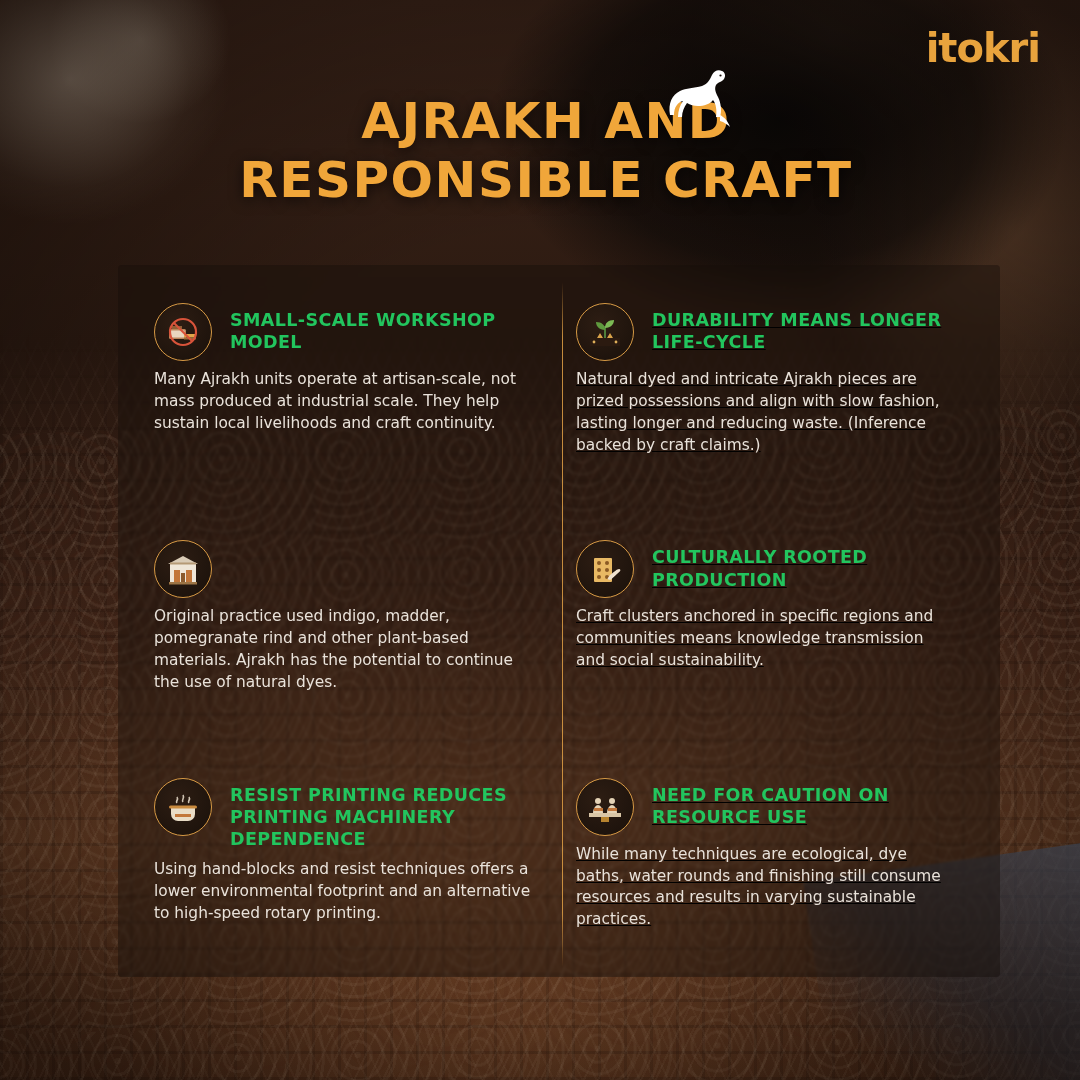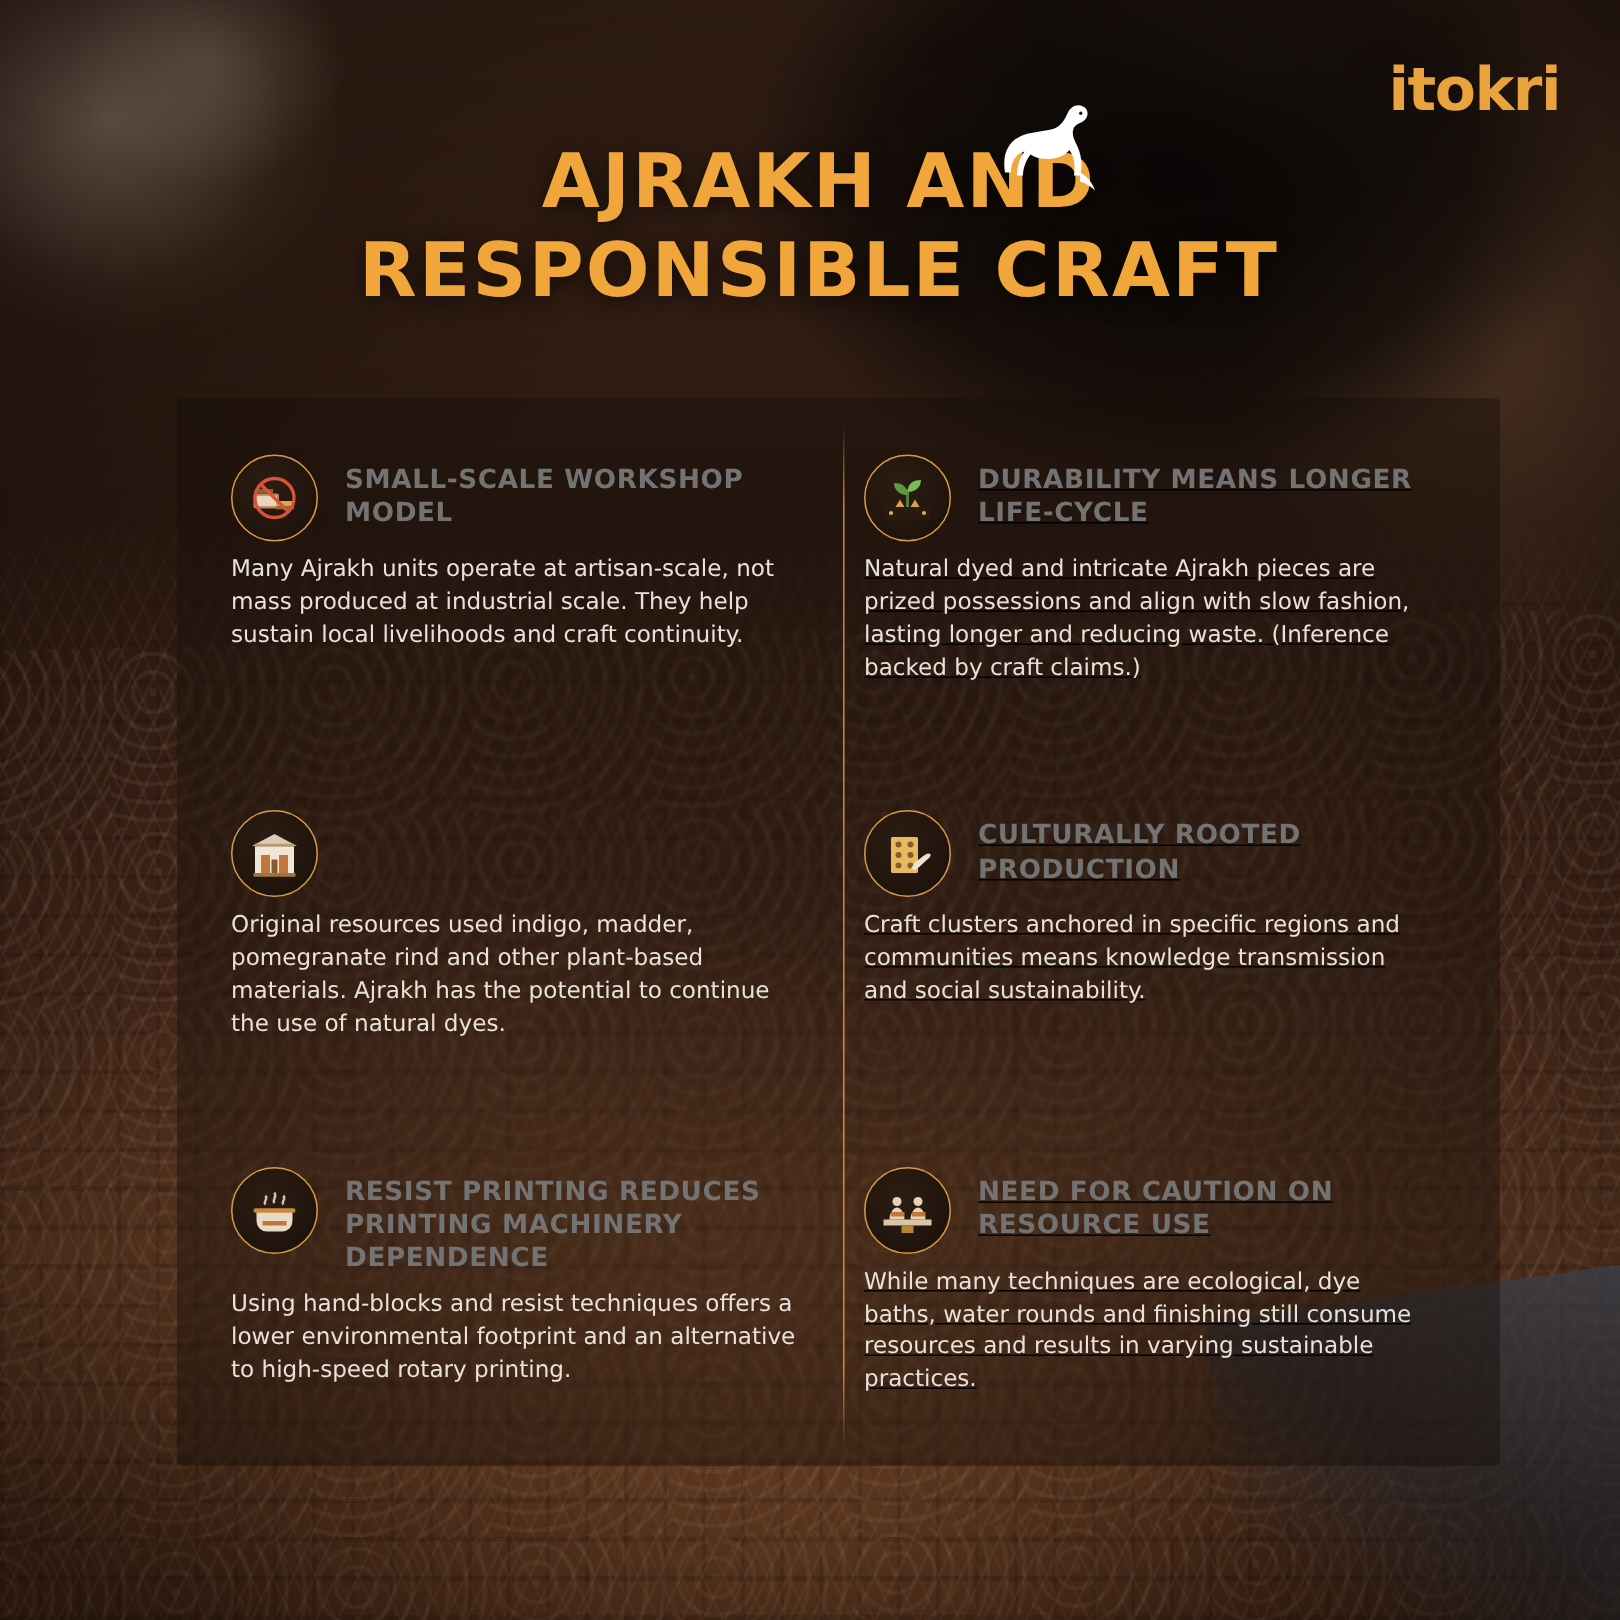--- a/index.html
+++ b/index.html
@@ -79,21 +79,21 @@
 
   .vignette {
     position: absolute;
     inset: 0;
     background: radial-gradient(ellipse 760px 700px at 50% 48%, rgba(0,0,0,0) 40%, rgba(0,0,0,0.45) 100%);
   }
 
   
   .logo {
     position: absolute;
-    top: 40px;
+    top: 28px;
     right: 40px;
     font-size: 40px;
     font-weight: 700;
     letter-spacing: -1px;
     color: #e8a33d;
     font-family: "DejaVu Sans", sans-serif;
     line-height: 1;
   }
 
   
@@ -176,21 +176,21 @@
     border: 1.5px solid #d79a45;
     background: radial-gradient(circle at 40% 35%, #2d1d13 0%, #19100a 100%);
     display: flex;
     align-items: center;
     justify-content: center;
     overflow: hidden;
   }
   .badge svg { display: block; }
 
   .htext {
-    color: #737373;
+    color: #22c55e;
     font-size: 17.5px;
     font-weight: 700;
     letter-spacing: 0.4px;
     line-height: 1.28;
     text-transform: uppercase;
     padding-top: 6px;
     font-family: "DejaVu Sans", sans-serif;
   }
 
   .body {
@@ -279,21 +279,21 @@
             <rect x="7" y="15" width="26" height="18" fill="#efe6d8"></rect>
             <path d="M5 15 L20 7 L35 15 Z" fill="#d9cbb6"></path>
             <rect x="7" y="13.5" width="26" height="2" fill="#b59a76"></rect>
             <rect x="11" y="21" width="6" height="12" fill="#c2763a"></rect>
             <rect x="23" y="21" width="6" height="12" fill="#c2763a"></rect>
             <rect x="18" y="24" width="4" height="9" fill="#8a5a2e"></rect>
             <rect x="6" y="33" width="28" height="2.5" fill="#9c7445"></rect>
           </svg>
         </div>
       </div>
-      <div class="body">Original resources used indigo, madder, pomegranate rind and other plant-based materials. Ajrakh has the potential to continue the use of natural dyes.</div>
+      <div class="body">Original practice used indigo, madder, pomegranate rind and other plant-based materials. Ajrakh has the potential to continue the use of natural dyes.</div>
     </div>
 
     <div class="cell right">
       <div class="head">
         <div class="badge">
           <svg viewBox="0 0 40 40" width="40" height="40">
             <rect x="9" y="9" width="18" height="24" rx="1" fill="#e8b964"></rect>
             <g fill="#8a5a24">
               <circle cx="14" cy="14" r="2"></circle>
                 <circle cx="22" cy="14" r="2"></circle>

